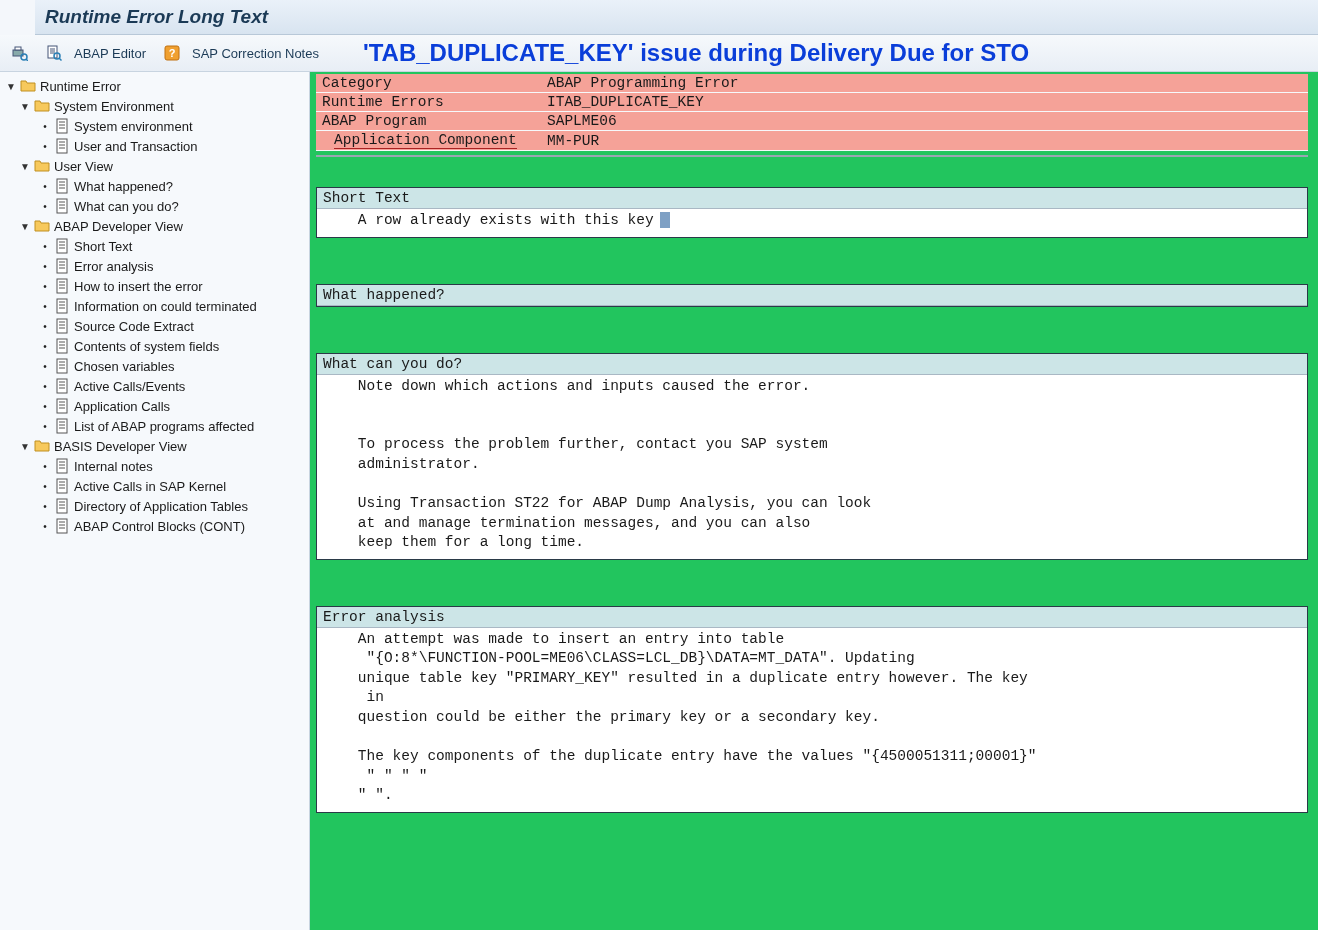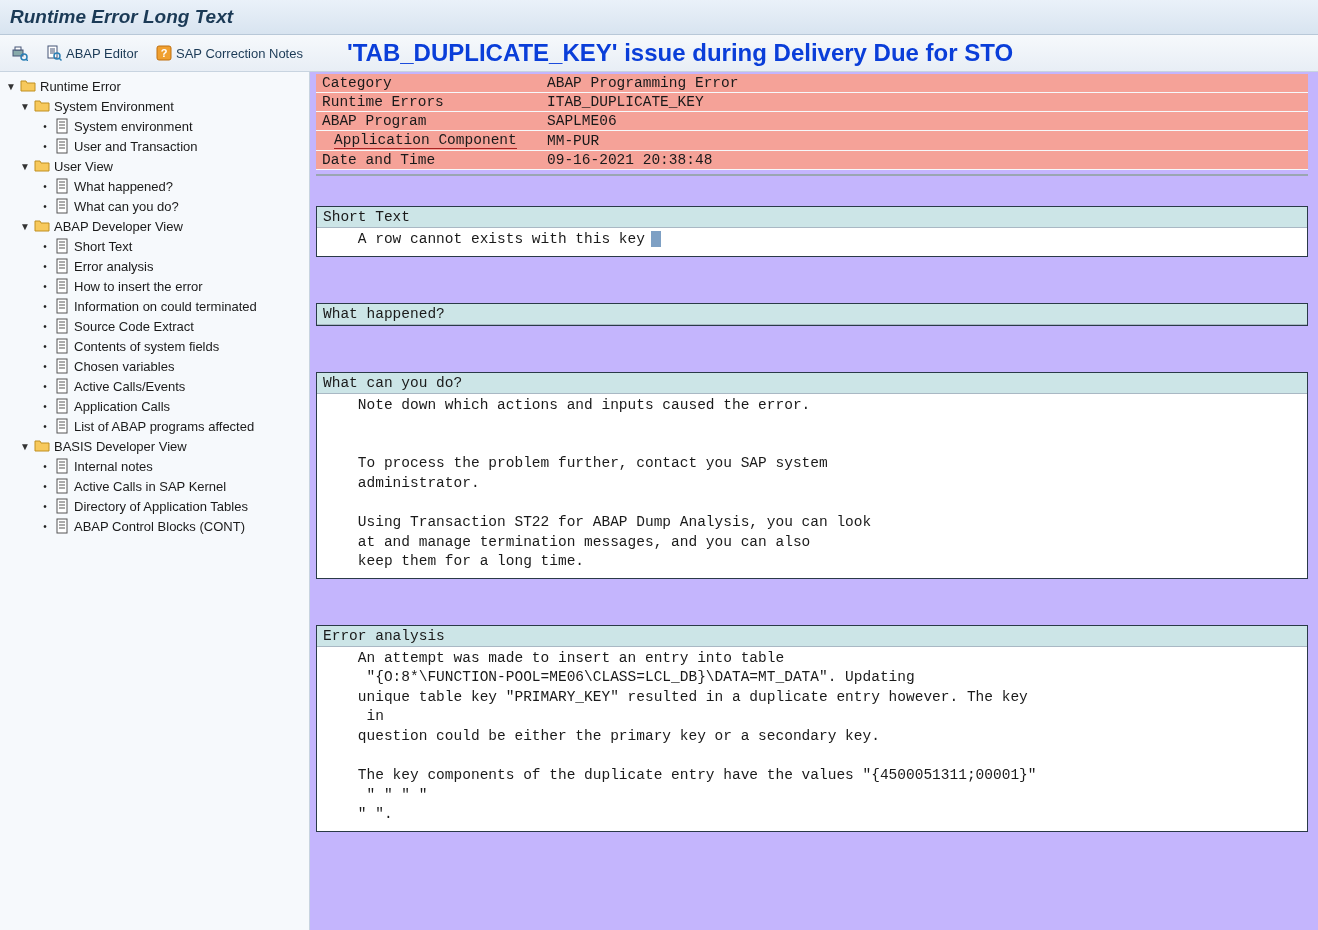--- a/index.html
+++ b/index.html
@@ -13,33 +13,34 @@
     overflow: hidden;
   }
   .titlebar {
     background: linear-gradient(#eaf1f9, #d8e4f0);
     border-bottom: 1px solid #b8c8d8;
     padding: 6px 10px;
     font-style: italic;
     font-weight: bold;
     font-size: 19px;
     color: #1b3a56;
+    margin-left: 35px;
   }
   .toolbar {
     background: linear-gradient(#f6f9fc, #e8eef5);
     border-bottom: 1px solid #c8d4e0;
     padding: 4px 8px;
     display: flex;
     align-items: center;
     gap: 10px;
   }
   .tb-btn {
     display: inline-flex;
     align-items: center;
-    gap: 4px;
+    gap: 12px;
     padding: 2px 4px;
     cursor: pointer;
     color: #1b3a56;
     font-size: 13px;
   }
   .tb-icon { width:16px; height:16px; display:inline-block; }
   .overlay-title {
     color: #0a3ed9;
     font-weight: bold;
     font-size: 24px;
@@ -69,21 +70,21 @@
   }
   .tree-toggle { width:10px; display:inline-block; color:#333; font-size:10px; }
   .tree-bullet { width:10px; display:inline-block; text-align:center; color:#222; font-size:10px; }
   .ico-folder-open { color:#e6a23c; }
   .tree-icon { width:16px; height:16px; flex-shrink:0; }
   .indent-1 { padding-left: 20px; }
   .indent-2 { padding-left: 40px; }
   .content {
     flex: 1;
     overflow-y: auto;
-    background: #c4b5fd;
+    background: #22c55e;
     padding: 0 10px 40px 6px;
     position: relative;
   }
   .hdr-table {
     width: 100%;
     border-collapse: collapse;
     font-family: "Courier New", monospace;
     font-size: 14.5px;
     margin-top: 2px;
   }
@@ -393,31 +394,27 @@
             <td>ITAB_DUPLICATE_KEY</td>
           </tr>
       <tr>
             <td>ABAP Program</td>
             <td>SAPLME06</td>
           </tr>
       <tr>
             <td><span class="underline-red">Application Component</span></td>
             <td>MM-PUR</td>
           </tr>
-      <tr>
-            <td>Date and Time</td>
-            <td>09-16-2021 20:38:48</td>
-          </tr>
     </tbody>
       </table>
     <div class="hdr-sep"></div>
 
     <div class="section-box">
       <div class="section-head">Short Text</div>
-      <div class="section-body"><span>    A row cannot exists with this key</span><span class="cursor-block"></span></div>
+      <div class="section-body"><span>    A row already exists with this key</span><span class="cursor-block"></span></div>
     </div>
 
     <div class="section-box">
       <div class="section-head">What happened?</div>
     </div>
 
     <div class="section-box">
       <div class="section-head">What can you do?</div>
       <div class="section-body">    Note down which actions and inputs caused the error.
 

